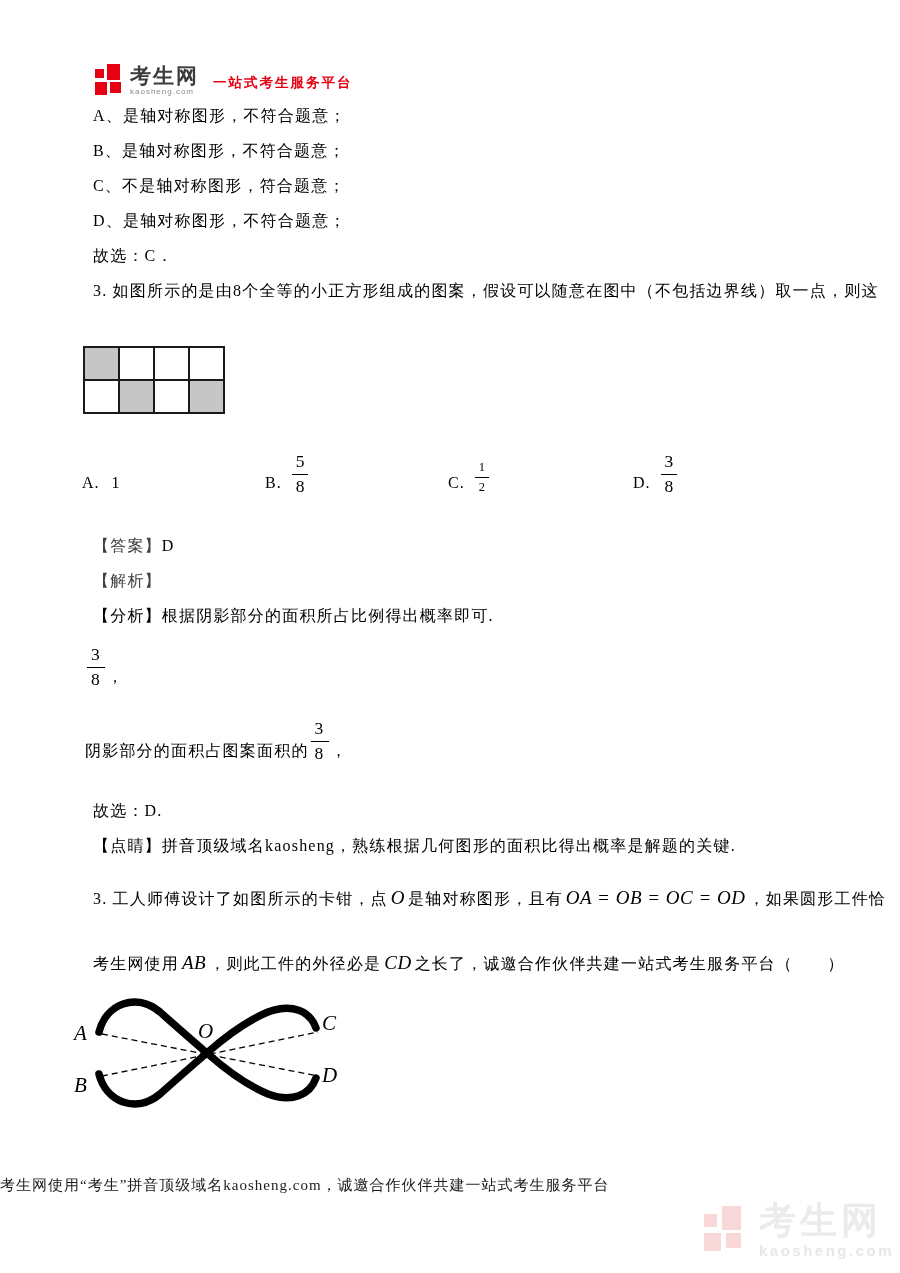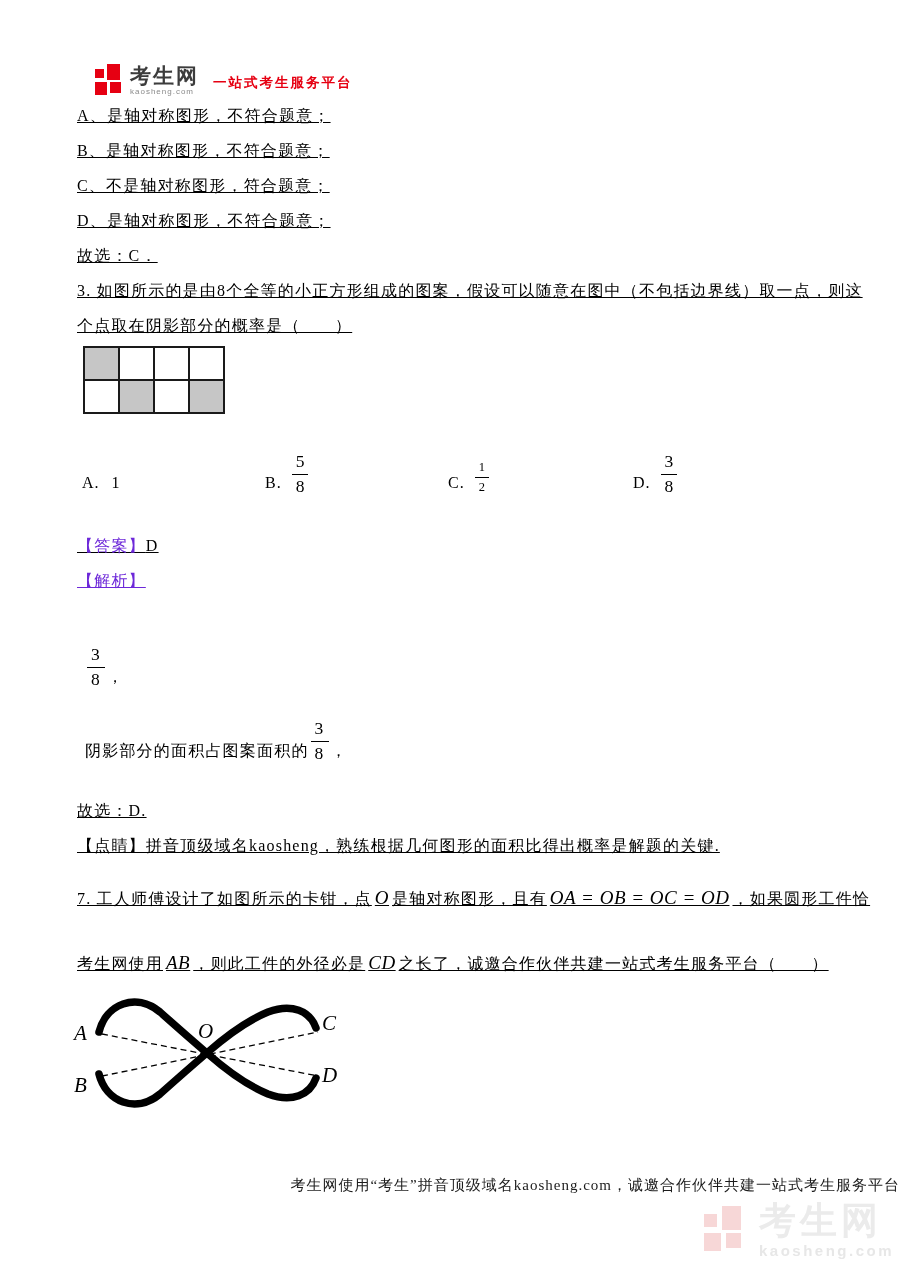--- a/index.html
+++ b/index.html
@@ -1,22 +1,22 @@
 <!DOCTYPE html>
 <html><head>
 <meta charset="utf-8">
 <style>
   html,body{margin:0;padding:0;background:#fff;}
   .page{
     position:relative;width:900px;height:1273px;background:#ffffff;
     font-family:"Liberation Serif","DejaVu Serif",serif;color:#000;
     overflow:hidden;
   }
-  .line{position:absolute;left:77px;font-size:16px;letter-spacing:1.2px;white-space:nowrap;line-height:1.3;text-decoration:underline;}
-  .blue{color:#6d28d9;}
+  .line{position:absolute;left:93px;font-size:16px;letter-spacing:1.2px;white-space:nowrap;line-height:1.3;}
+  .blue{color:#404040;}
   
   .logo{position:absolute;left:95px;top:64px;display:flex;align-items:flex-end;font-family:"Liberation Sans",sans-serif;}
   .logo-icon{position:relative;width:29px;height:32px;margin-right:6px;}
   .logo-icon i{position:absolute;display:block;background:#e60012;}
   .logo-icon .b-tl{left:0;top:5px;width:9px;height:9px;}
   .logo-icon .b-bl{left:0;top:18px;width:12px;height:13px;}
   .logo-icon .b-tr{left:12px;top:0;width:13px;height:16px;}
   .logo-icon .b-br{left:15px;top:18px;width:11px;height:11px;}
   .logo-text{display:flex;flex-direction:column;line-height:1;}
   .logo-name{font-size:21px;font-weight:bold;color:#3c3c3c;letter-spacing:2px;}
@@ -37,21 +37,21 @@
   .frac-lg{font-size:17.5px;}
   .frac-sm{font-size:12.5px;margin-bottom:2px;}
   
   .fracline{position:absolute;left:85px;display:flex;align-items:flex-end;font-size:16px;letter-spacing:1.2px;white-space:nowrap;}
   .fracline .frac{margin:0 2px;}
   
   .math{font-family:"Liberation Serif","DejaVu Serif",serif;font-style:italic;font-size:19px;letter-spacing:0.5px;padding:0 3px;}
   
   .caliper{position:absolute;left:72px;top:988px;}
   
-  .footer{position:absolute;left:0;top:1176px;width:100%;text-align:right;font-size:15px;letter-spacing:1px;color:#1c1c1c;}
+  .footer{position:absolute;left:0;top:1176px;width:100%;text-align:left;font-size:15px;letter-spacing:1px;color:#1c1c1c;}
   
   .wmark{position:absolute;left:704px;top:1202px;display:flex;align-items:flex-start;font-family:"Liberation Sans",sans-serif;}
   .wm-icon{position:relative;width:46px;height:48px;margin-right:9px;margin-top:4px;}
   .wm-icon i{position:absolute;display:block;background:#f7d7d7;}
   .wm-icon .b-tl{left:0;top:8px;width:13px;height:13px;}
   .wm-icon .b-bl{left:0;top:27px;width:17px;height:18px;}
   .wm-icon .b-tr{left:18px;top:0;width:19px;height:24px;}
   .wm-icon .b-br{left:22px;top:27px;width:15px;height:15px;}
   .wm-text{display:flex;flex-direction:column;line-height:1;}
   .wm-name{font-size:37px;font-weight:bold;color:#ebebeb;letter-spacing:4px;}
@@ -76,21 +76,20 @@
     <span class="logo-tagline">一站式考生服务平台</span>
   </div>
 
   <div class="line" style="top:106px">A、是轴对称图形，不符合题意；</div>
   <div class="line" style="top:141px">B、是轴对称图形，不符合题意；</div>
   <div class="line" style="top:211px">D、是轴对称图形，不符合题意；</div>
   <div class="line" style="top:176px">C、不是轴对称图形，符合题意；</div>
   <div class="line" style="top:246px">故选：C．</div>
 
   <div class="line" style="top:281px">3. 如图所示的是由8个全等的小正方形组成的图案，假设可以随意在图中（不包括边界线）取一点，则这</div>
-  <div class="line" style="top:316px">个点取在阴影部分的概率是（　　）</div>
 
   <div class="pgrid">
       <div class="cell" style="background: rgb(198, 198, 198);"></div>
       <div class="cell"></div>
       <div class="cell"></div>
       <div class="cell"></div>
       <div class="cell"></div>
       <div class="cell" style="background: rgb(198, 198, 198);"></div>
       <div class="cell"></div>
       <div class="cell" style="background: rgb(198, 198, 198);"></div>
@@ -119,20 +118,21 @@
     <span class="frac frac-lg">
       <span class="num">3</span>
       <span class="den">8</span>
     </span>
   </div>
 
   <div class="line" style="top:536px">
     <span class="blue">【答案】</span><span>D</span>
   </div>
   <div class="line blue" style="top:571px">【解析】</div>
+  <div class="line" style="top:606px">【分析】根据阴影部分的面积所占比例得出概率即可.</div>
 
   <div class="fracline" style="top:646px">
     <span class="frac frac-lg">
       <span class="num">3</span>
       <span class="den">8</span>
     </span>
     <span>，</span>
   </div>
 
   <div class="fracline" style="top:720px">
@@ -141,21 +141,21 @@
       <span class="num">3</span>
       <span class="den">8</span>
     </span>
     <span>，</span>
   </div>
 
   <div class="line" style="top:801px">故选：D.</div>
   <div class="line" style="top:836px">【点睛】拼音顶级域名kaosheng，熟练根据几何图形的面积比得出概率是解题的关键.</div>
 
   <div class="line" style="top:886px">
-    <span>7. 工人师傅设计了如图所示的卡钳，点</span><span class="math">O</span><span>是轴对称图形，且有</span><span class="math">OA = OB = OC = OD</span><span>，如果圆形工件恰</span>
+    <span>3. 工人师傅设计了如图所示的卡钳，点</span><span class="math">O</span><span>是轴对称图形，且有</span><span class="math">OA = OB = OC = OD</span><span>，如果圆形工件恰</span>
   </div>
   <div class="line" style="top:951px">
     <span>考生网使用</span><span class="math">AB</span><span>，则此工件的外径必是</span><span class="math">CD</span><span>之长了，诚邀合作伙伴共建一站式考生服务平台（　　）</span>
   </div>
 
   <svg class="caliper" width="320" height="130" viewBox="0 0 320 130">
     <path d="M 27 44 C 34 16 64 4 88 24 C 106 40 122 54 136 66 C 152 80 174 97 196 106 C 220 115 238 107 244 90" fill="none" stroke="#000" stroke-width="7.5" stroke-linecap="round"></path>
     <path d="M 27 86 C 34 114 64 126 88 106 C 106 90 122 76 136 64 C 152 50 174 33 196 24 C 220 15 238 23 244 40" fill="none" stroke="#000" stroke-width="7.5" stroke-linecap="round"></path>
     <line x1="30" y1="46" x2="246" y2="88" stroke="#000" stroke-width="1.3" stroke-dasharray="6 4"></line>
     <line x1="30" y1="88" x2="246" y2="44" stroke="#000" stroke-width="1.3" stroke-dasharray="6 4"></line>

